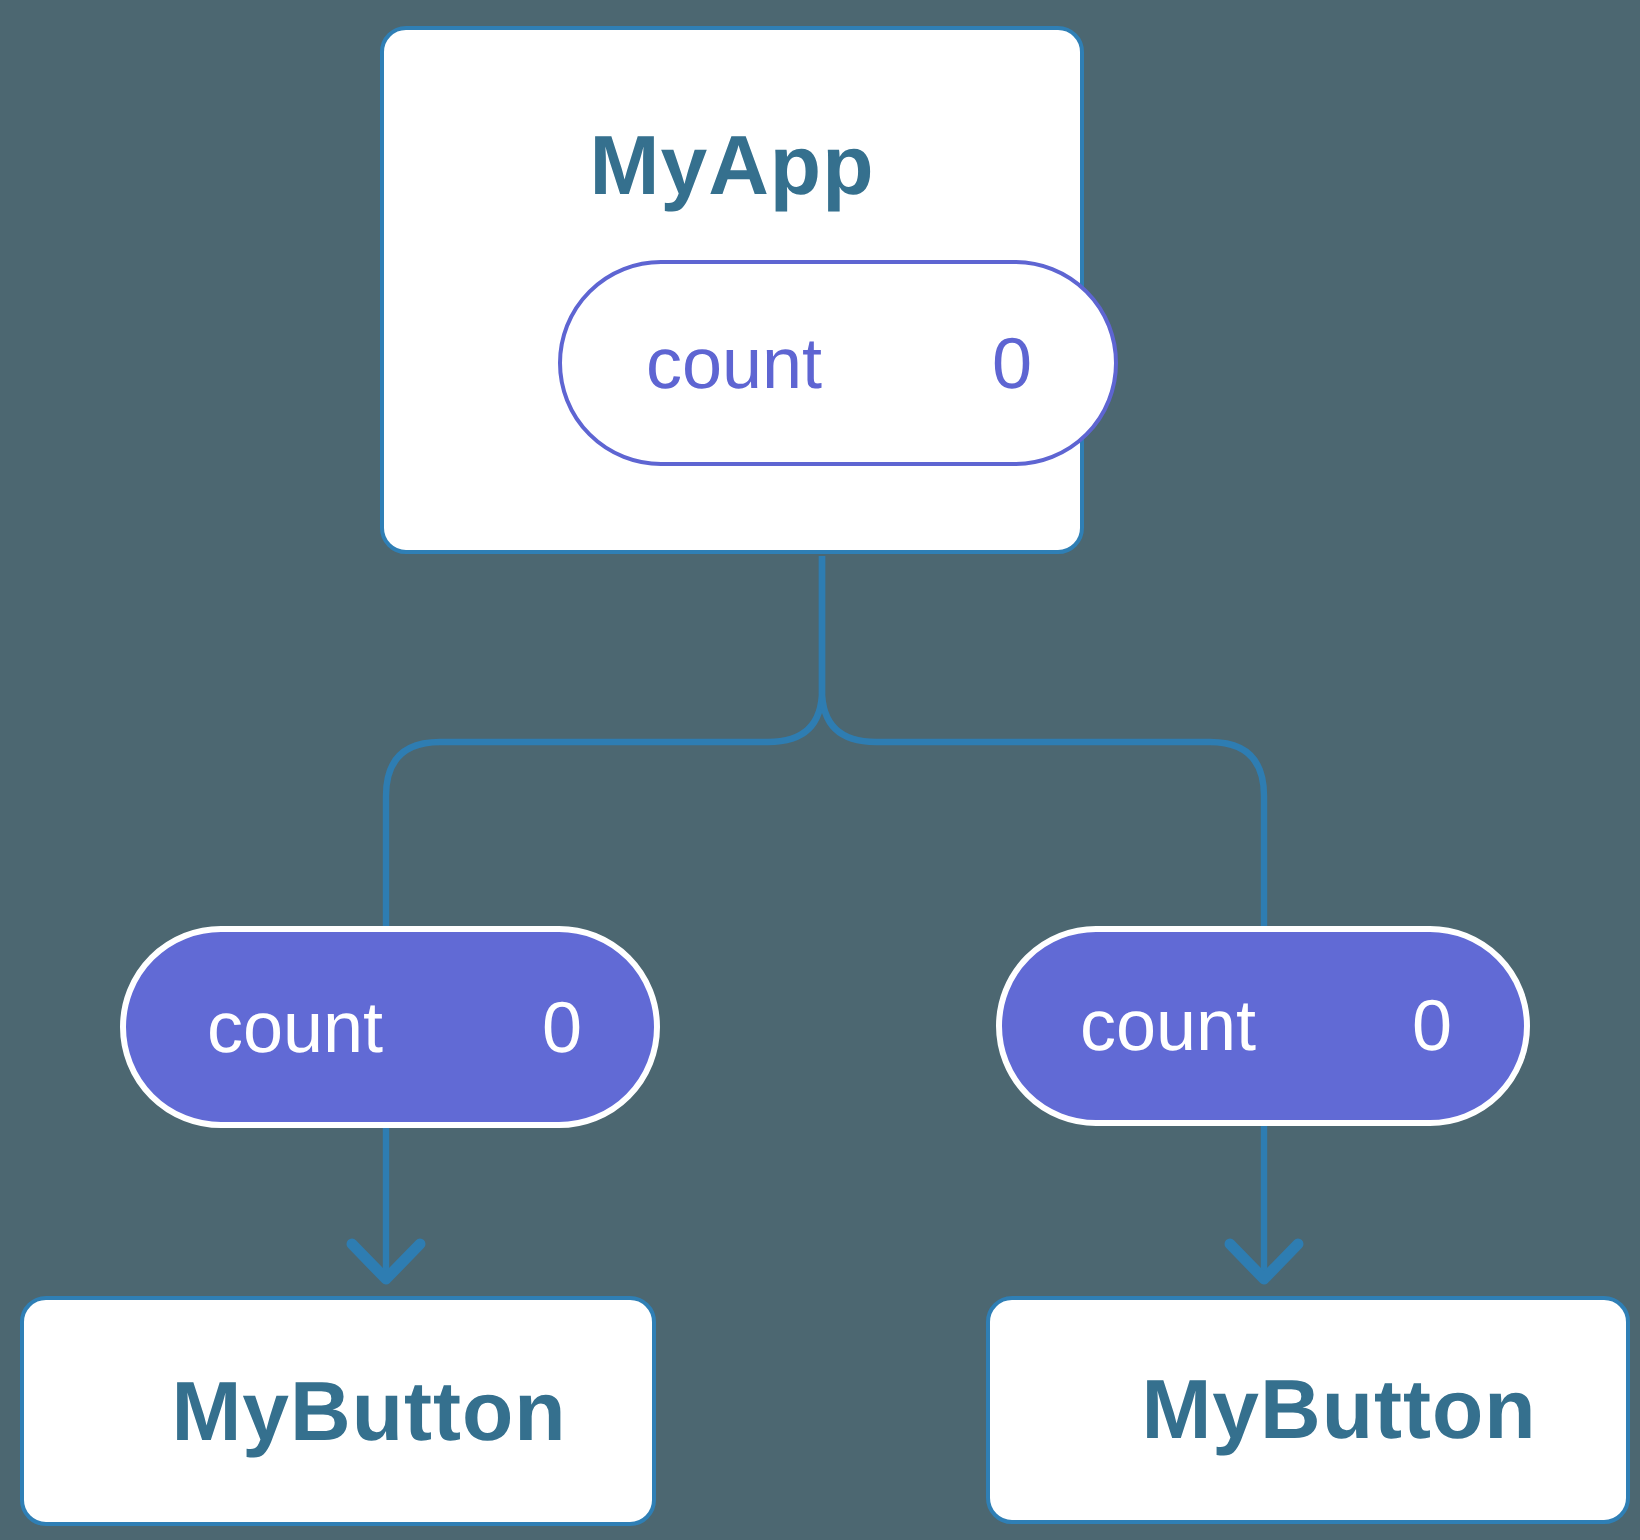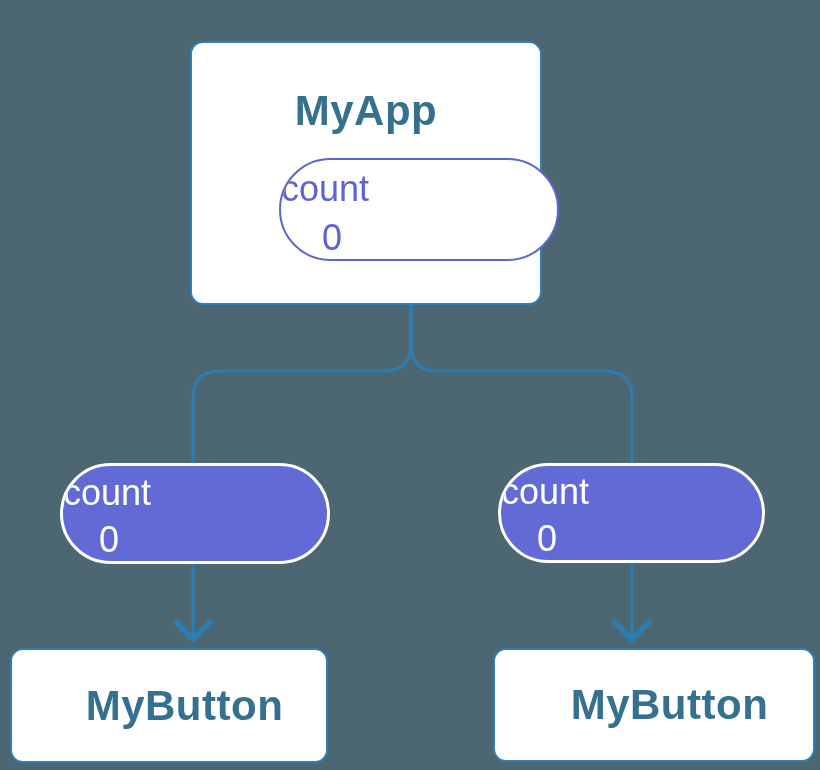--- a/index.html
+++ b/index.html
@@ -36,34 +36,33 @@
     z-index: 1;
   }
   .node-title {
     color: var(--title-text);
     font-size: 42px;
     font-weight: 600;
     letter-spacing: 0.5px;
     text-align: center;
     white-space: nowrap;
   }
-  .root-node { left: 190px; top: 13px; width: 352px; height: 264px; margin-top: 28px; }
+  .root-node { left: 190px; top: 13px; width: 352px; height: 264px; }
   .root-title {
     position: absolute;
     left: 0; right: 0;
     top: 44px;
   }
   .pill {
     position: absolute;
     display: flex;
-    align-items: flex-start;
+    align-items: center;
     border-radius: 999px;
     overflow: hidden;
     z-index: 2;
-    flex-direction: column;
   }
   .pill-section {
     display: flex;
     align-items: center;
     justify-content: center;
     font-size: 36px;
   }
   .pill-label { flex: 1 1 auto; }
   .pill-value { flex: 0 0 auto; }
   .root-pill {

